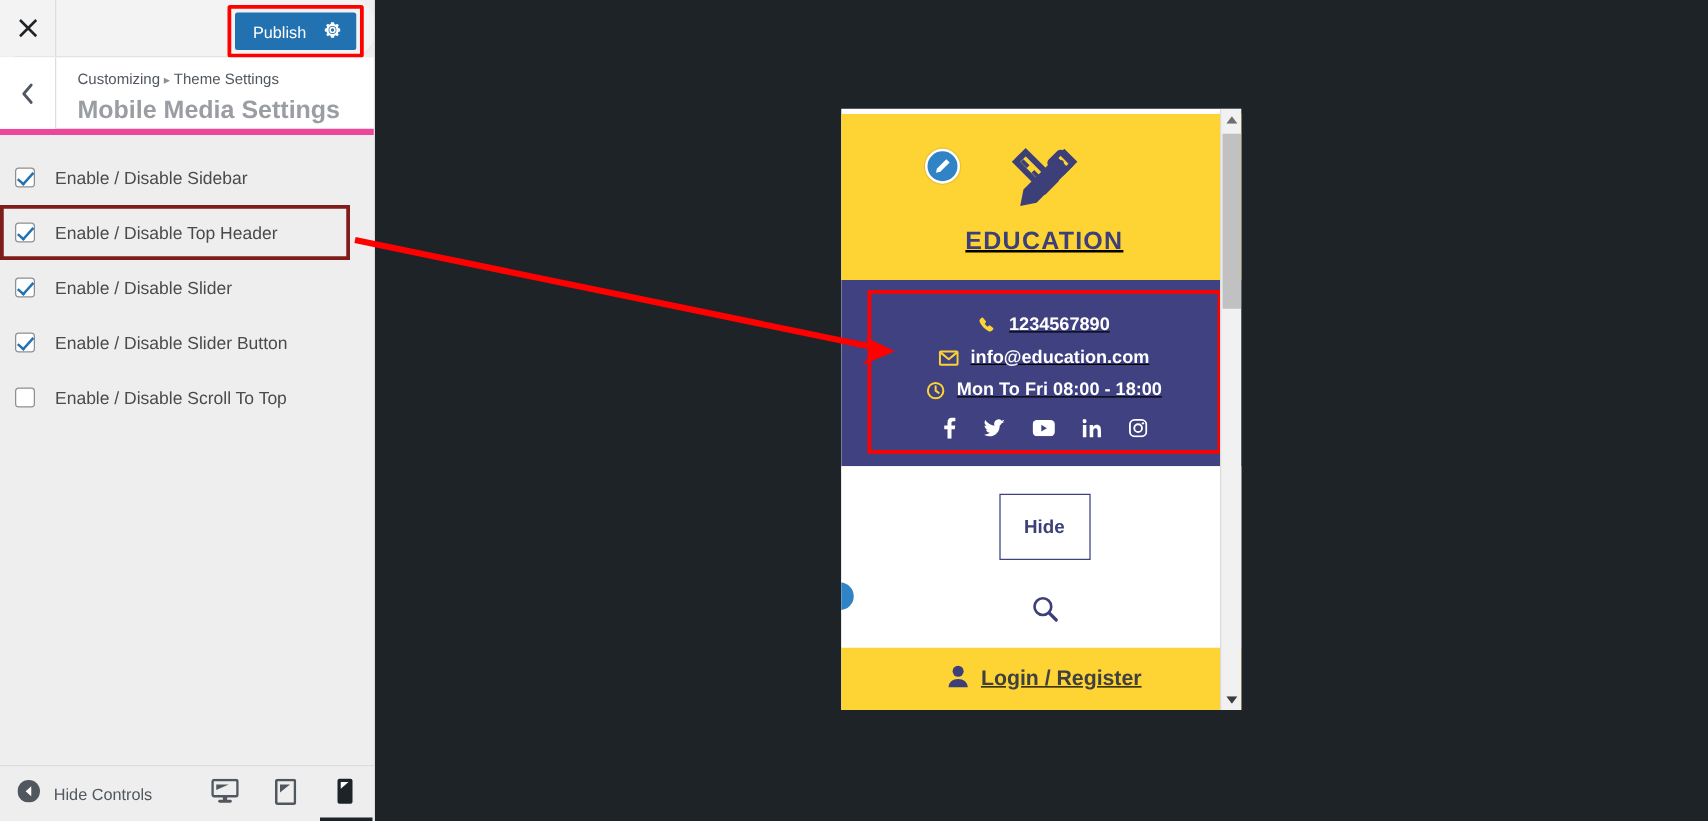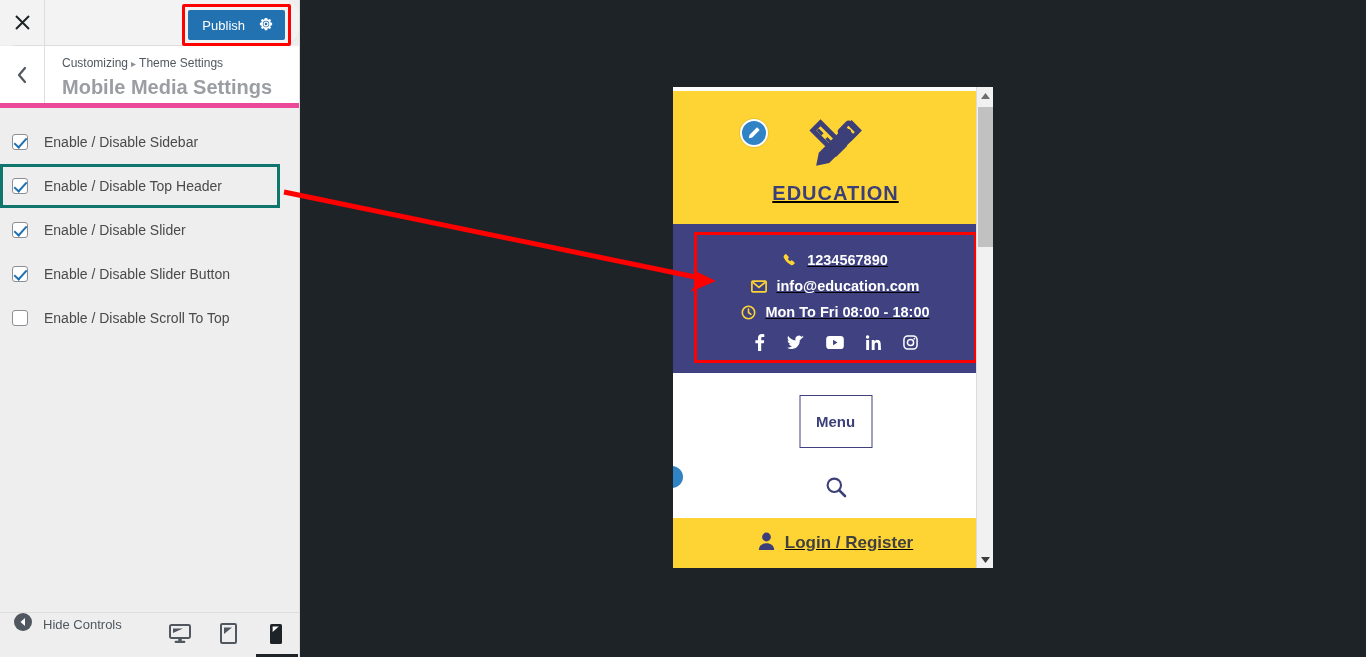--- a/index.html
+++ b/index.html
@@ -86,21 +86,21 @@
   
   .ctrl-list { position: relative; padding-top: 12px; }
   .ctrl-row {
     position: relative;
     display: flex; align-items: center;
     height: 44px;
     padding-left: 12px;
     cursor: pointer;
   }
   .ctrl-row.highlight {
-    border: 3px solid #0f766e;
+    border: 3px solid #7f1d1d;
     padding-left: 9px;
     margin-left: 0;
     width: 280px;
   }
   .cb {
     width: 16px; height: 16px;
     border: 1px solid #8c8f94;
     border-radius: 3px;
     background: #ffffff;
     flex: 0 0 16px;
@@ -121,21 +121,21 @@
     color: #4a4a4a;
     white-space: nowrap;
   }
 
   
   .panel-bottom {
     position: absolute; left: 0; bottom: 0;
     width: 299px; height: 45px;
     background: #eeeeee;
     border-top: 1px solid #dddddd;
-    display: flex; align-items: flex-start;
+    display: flex; align-items: center;
   }
   .hide-ctrl {
     display: flex; align-items: center; gap: 11px;
     padding-left: 14px;
     cursor: pointer;
   }
   .hide-ctrl-label { font-size: 13px; color: #50575e; }
   .device-btns {
     position: absolute; right: 8px; top: 0;
     height: 45px;
@@ -393,21 +393,21 @@
                     <circle cx="12.1" cy="3.9" r="1" fill="#ffffff"></circle>
                   </svg>
               </span>
             </div>
 
           </div>
         </div>
 
         <div class="menu-section">
           <div class="edit-pin-left"></div>
-          <div class="menu-btn">Menu</div>
+          <div class="menu-btn">Hide</div>
           <div class="search-ico">
             <svg width="22" height="22" viewBox="0 0 22 22">
                 <circle cx="9.3" cy="9.3" r="6.7" fill="none" stroke="#3c3f78" stroke-width="2.1"></circle>
                 <path d="M14.3 14.3L20 20" stroke="#3c3f78" stroke-width="2.6" stroke-linecap="round"></path>
               </svg>
           </div>
         </div>
 
         <div class="login-bar">
           <span>

